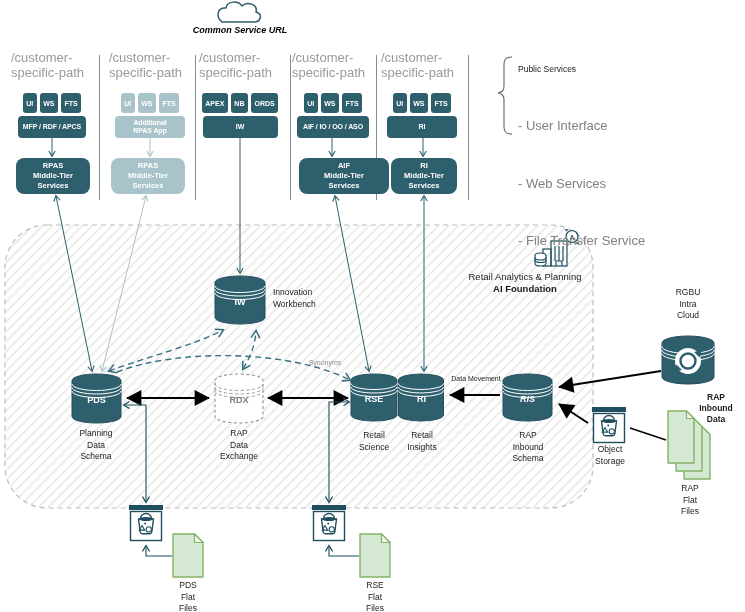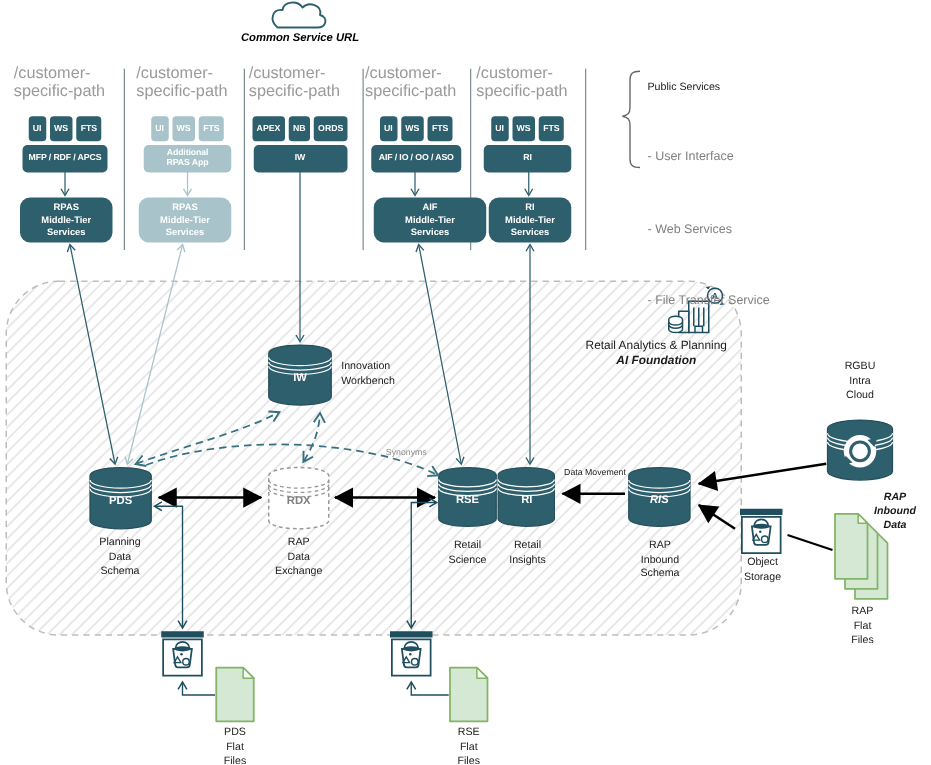--- a/index.html
+++ b/index.html
@@ -8,27 +8,27 @@
   .col{position:absolute;top:50px;}
   .path{font-size:13px;color:#9a9a9a;margin-bottom:13px;padding-left:3px;}
   .svc-row{display:flex;justify-content:center;gap:3px;}
   .svc{background:#2e5f6d;color:#fff;font-size:7px;font-weight:bold;height:20px;display:flex;align-items:center;justify-content:center;padding:0 3.5px;border-radius:3px;}
   .app{background:#2e5f6d;color:#fff;font-size:7px;font-weight:bold;height:22px;display:flex;align-items:center;justify-content:center;border-radius:4px;margin:3px auto 0;text-align:center;white-space:pre-line;line-height:8.5px;letter-spacing:-0.1px;}
   .faded .svc,.faded .app{background:#a8c3c9;}
   .mt{position:absolute;background:#2e5f6d;color:#fff;font-size:7.5px;font-weight:bold;height:36px;border-radius:8px;display:flex;align-items:center;justify-content:center;text-align:center;white-space:pre-line;line-height:10px;}
   .mt.faded{background:#a8c3c9;}
   .lbl{position:absolute;font-size:8.5px;line-height:11.5px;color:#1a1a1a;text-align:center;white-space:pre-line;}
   .lbl.left{text-align:left;}
-  .lbl.bold{font-weight:bold;font-style:italic;}
+  .lbl.bold{font-weight:bold;}
   .lbl.tiny{font-size:7px;line-height:9px;}
   .lbl.gray{color:#8a8a8a;}
   .cylname{position:absolute;color:#fff;font-weight:bold;font-size:9px;text-align:center;}
   .ps{position:absolute;left:518px;top:64px;width:160px;}
   .ps-title{font-size:8.5px;font-weight:normal;color:#1a1a1a;margin-bottom:3px;}
-  .ps-item{font-size:10px;color:#808080;line-height:10.5px;margin-top:47px;}
+  .ps-item{font-size:13px;color:#808080;line-height:10.5px;margin-top:47px;}
   .cloud-label{position:absolute;left:186px;top:25px;width:108px;text-align:center;font-size:9px;font-weight:bold;color:#000;font-style:italic;}
 </style>
 </head>
 <body>
 
 <div class="canvas">
 
 <svg class="layer" width="745" height="612" viewBox="0 0 745 612">
   <defs>
     <pattern id="hatch" width="7" height="7" patternUnits="userSpaceOnUse" patternTransform="rotate(45)">

